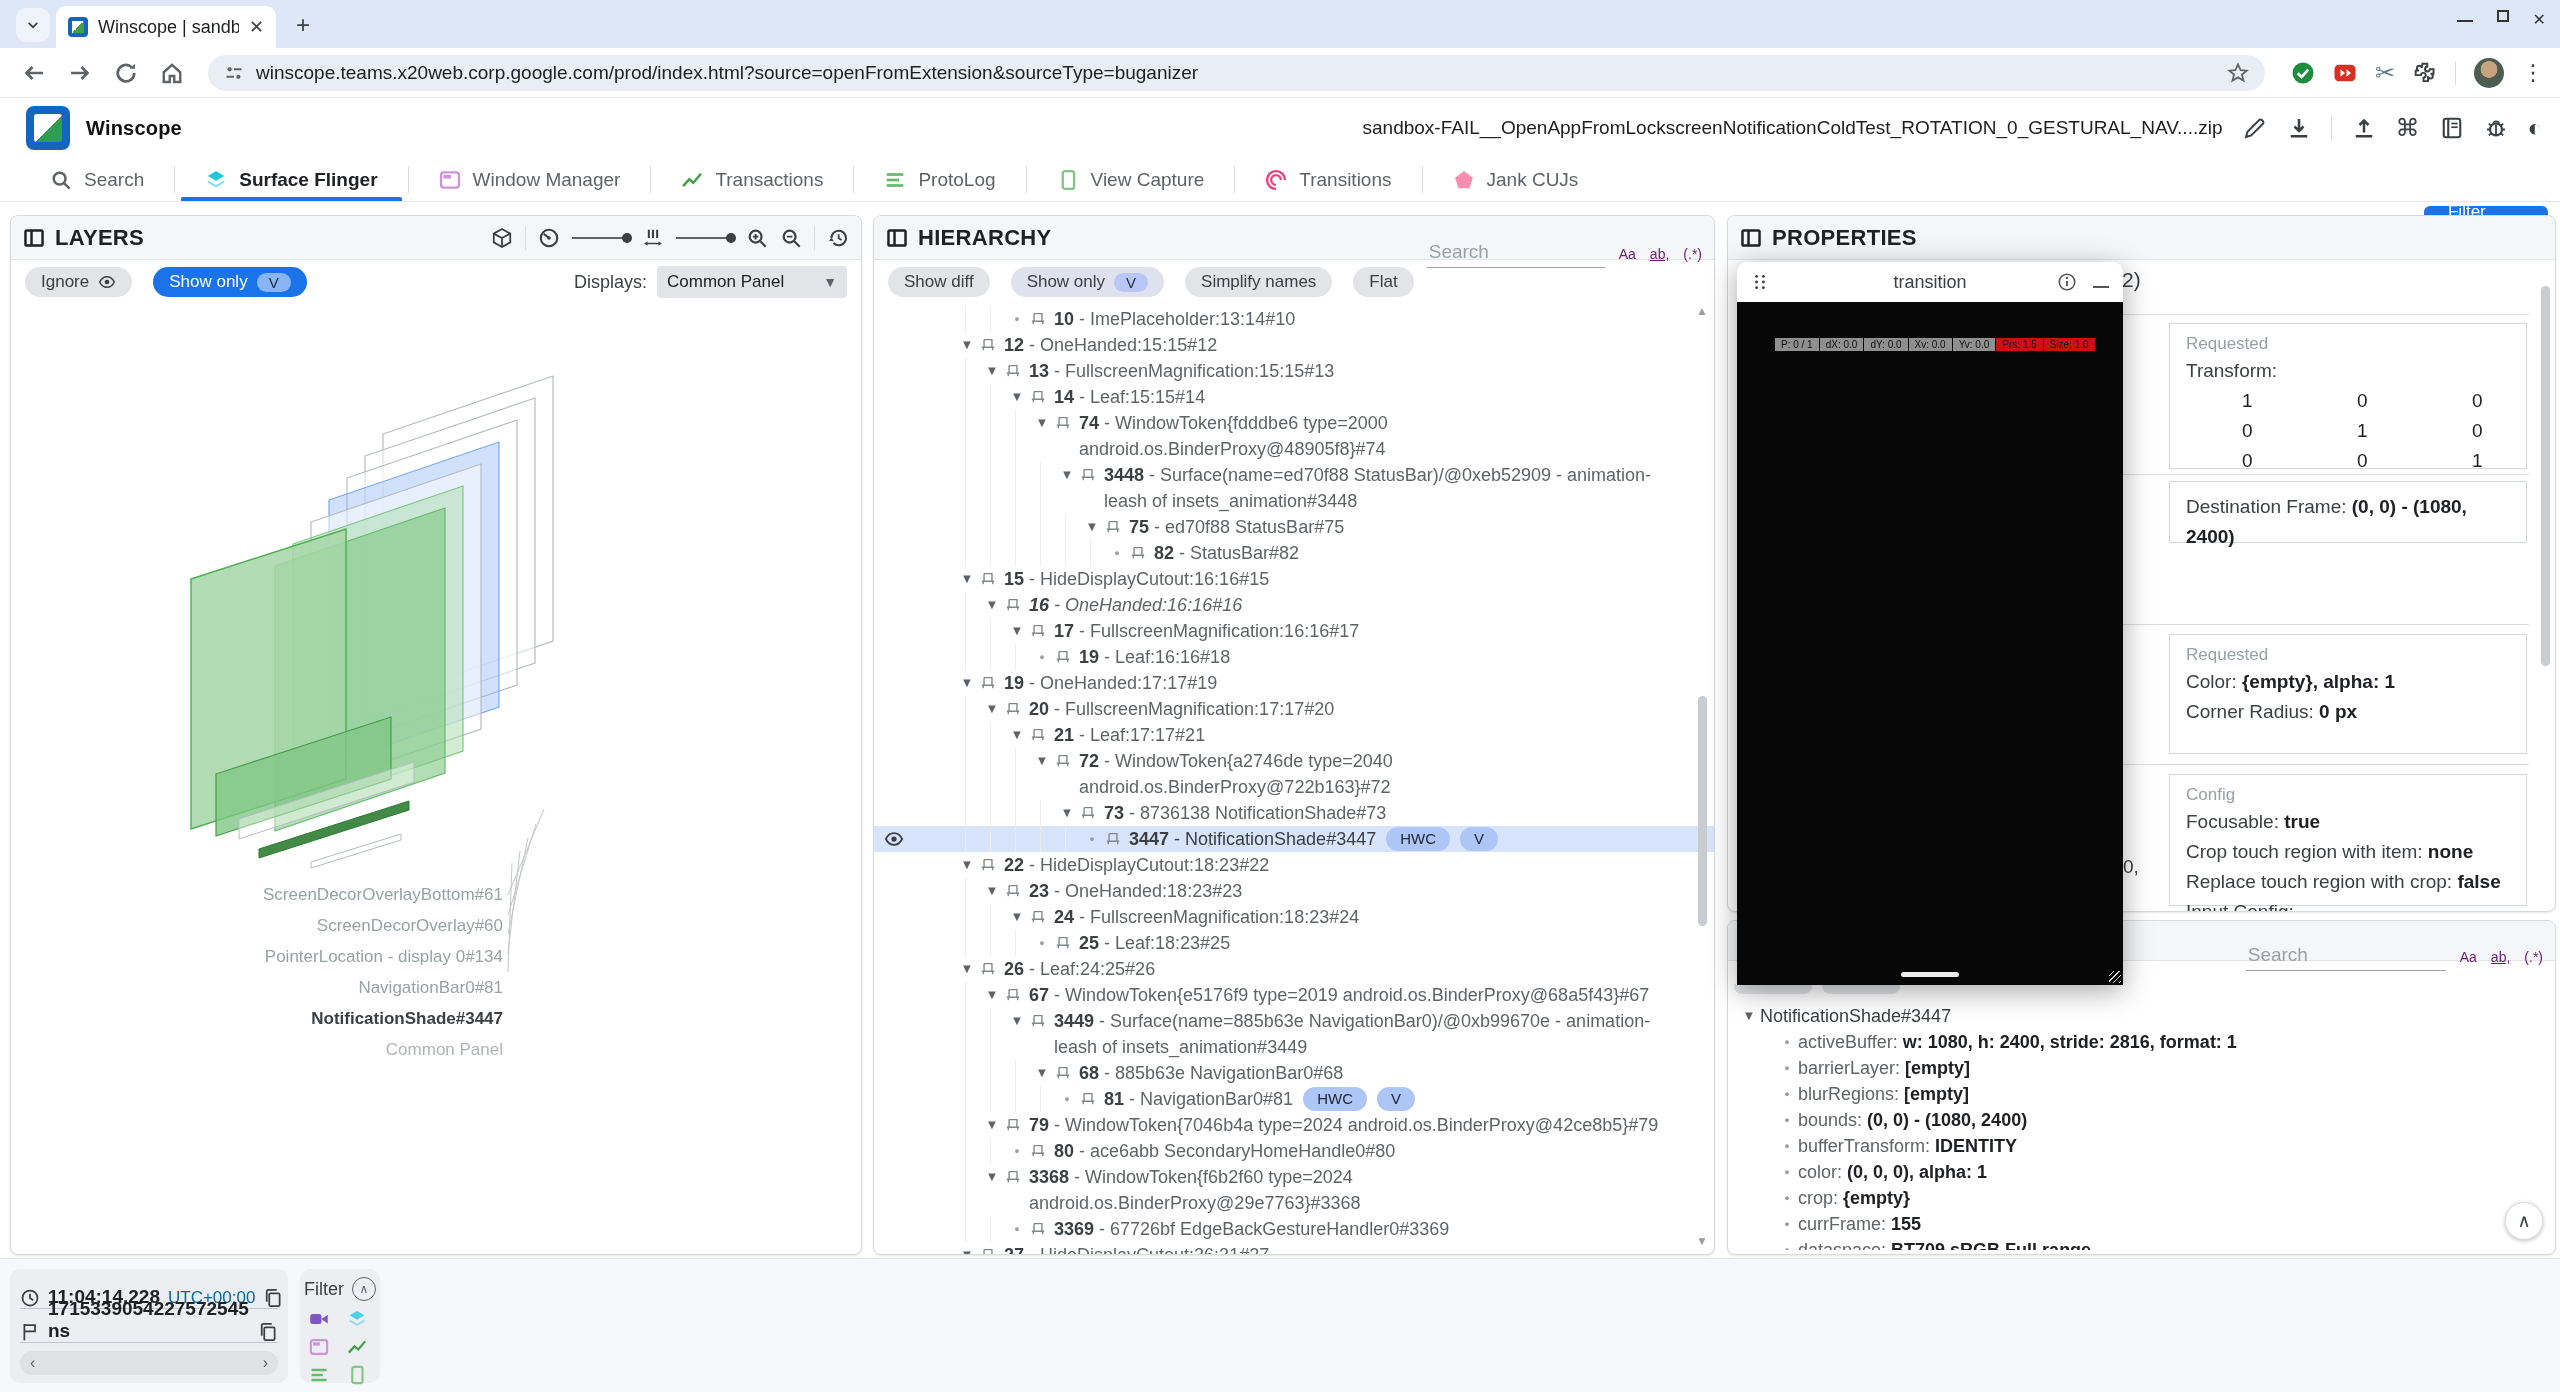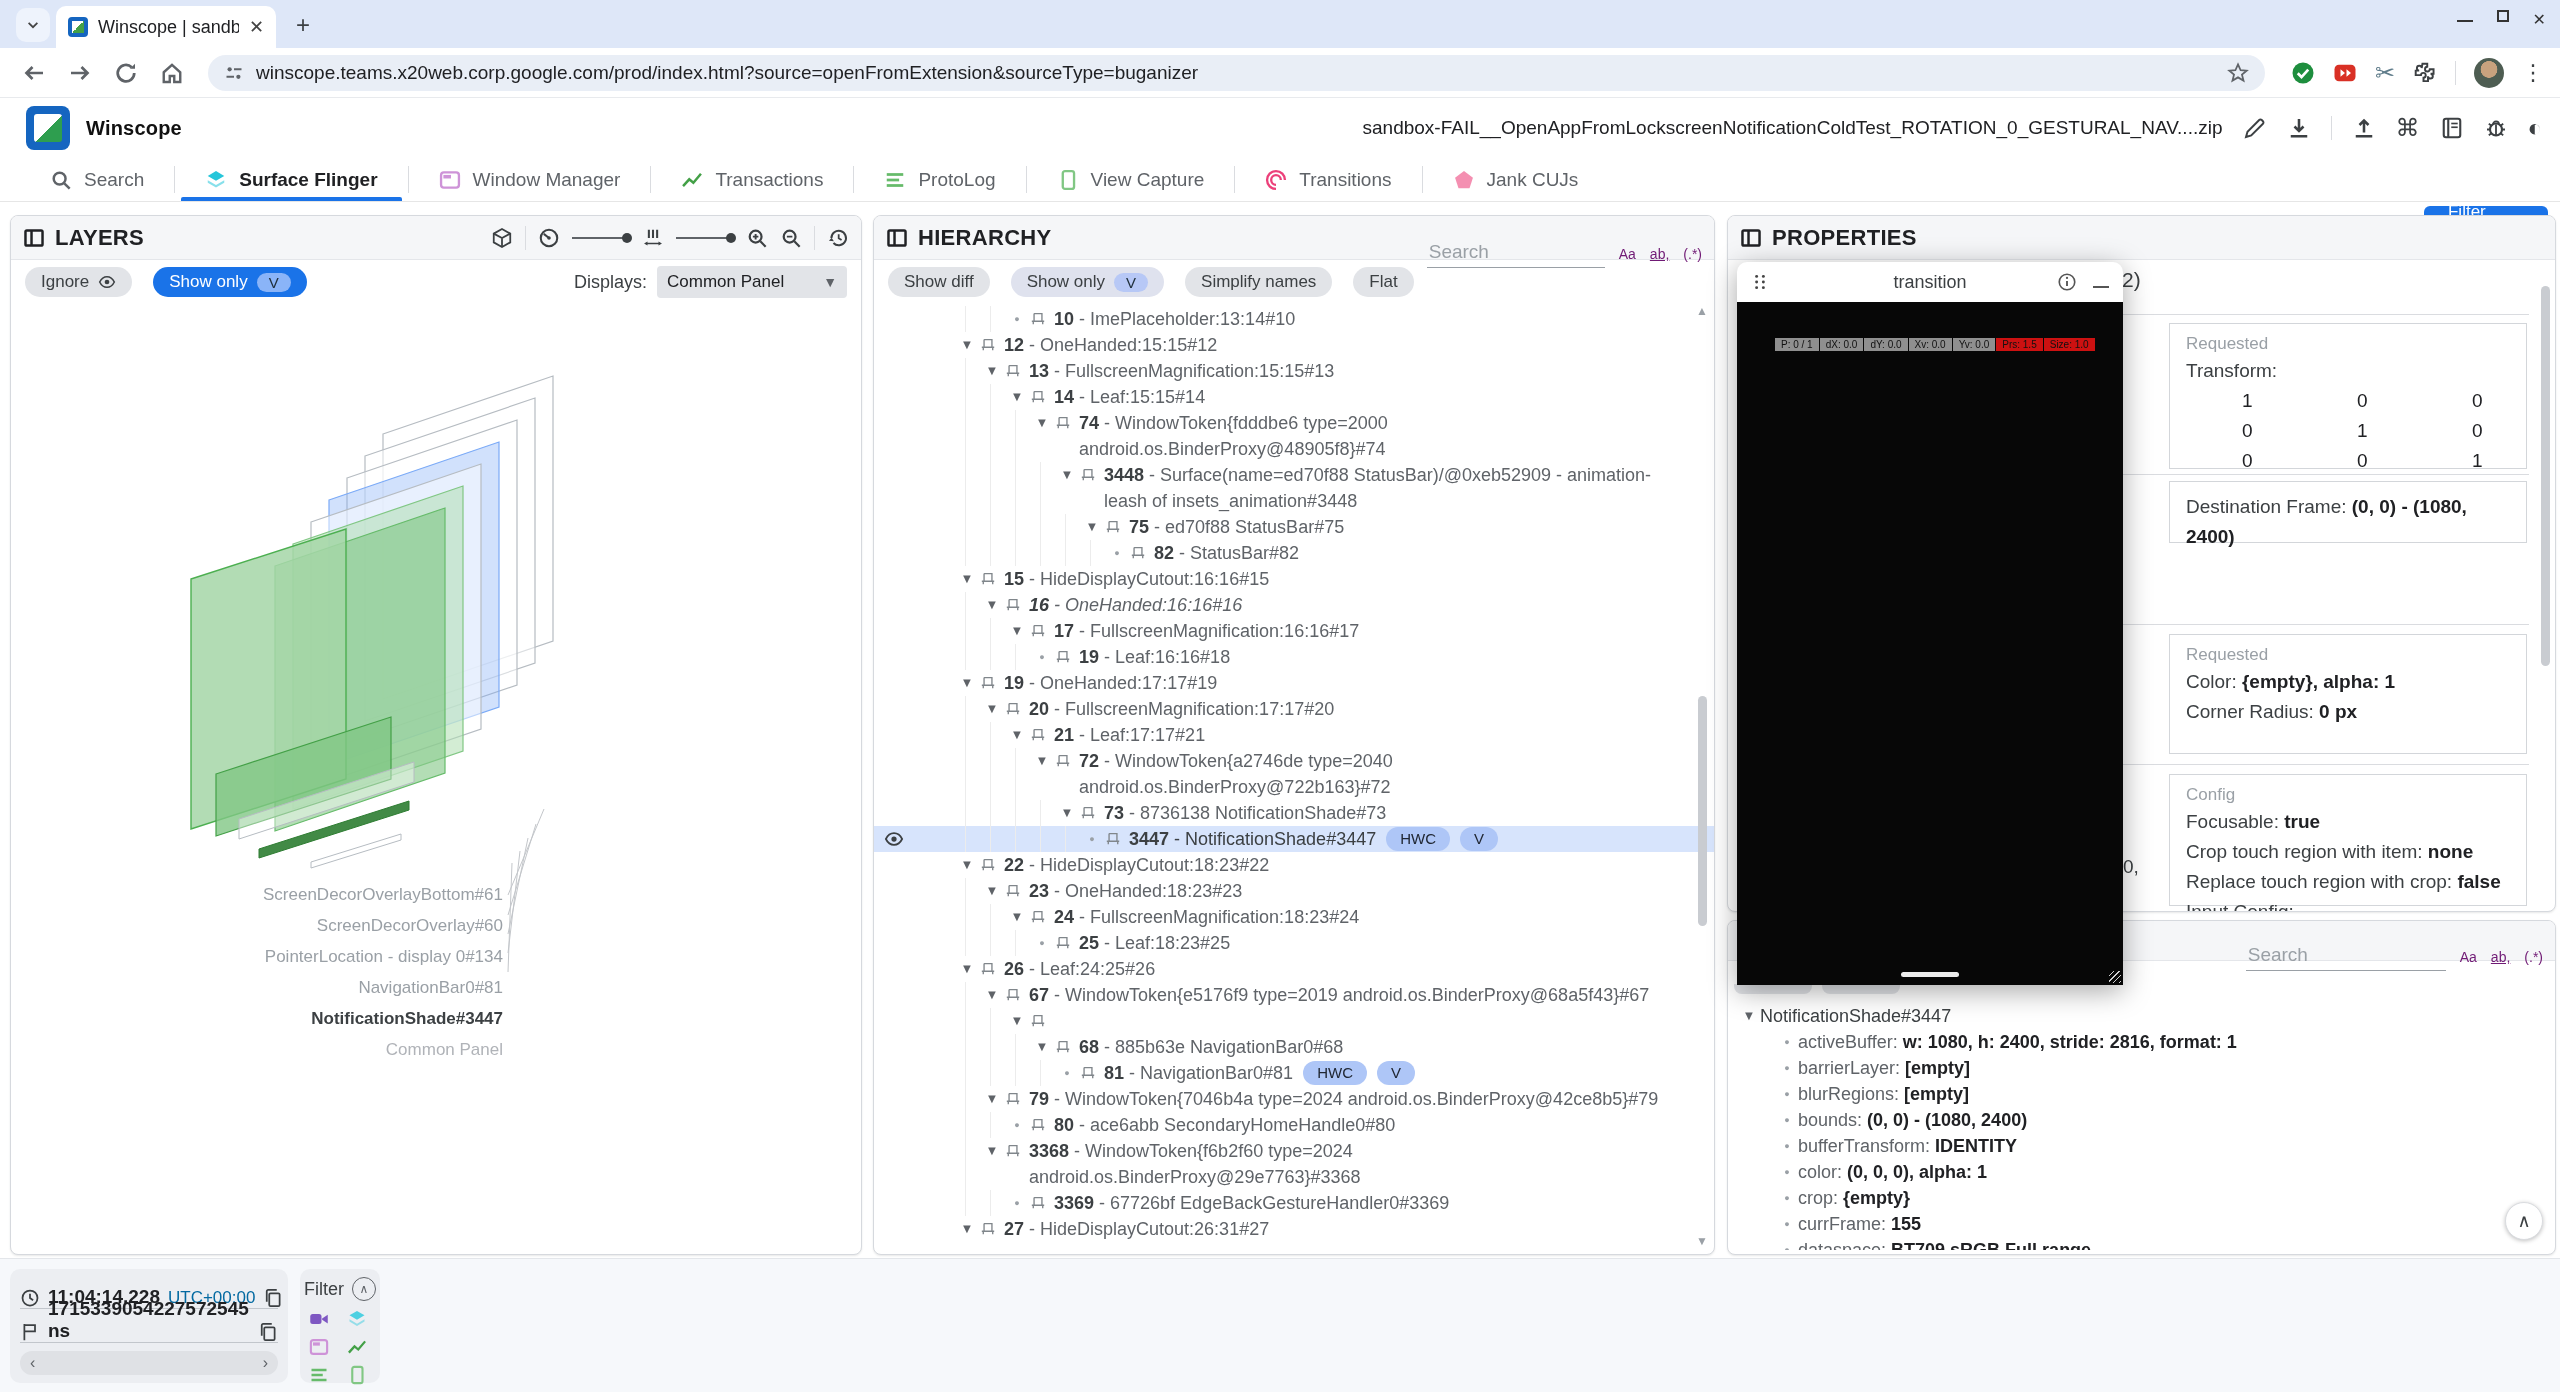--- a/index.html
+++ b/index.html
@@ -779,20 +779,21 @@
         </div>
         <div class="trow" style="padding-left: 132px;">
           <span class="guide" style="left:91px"></span>
           <span class="guide" style="left:116px"></span>
           <span class="texp">▼</span>
           <span class="ic tico">
             <svg viewBox="0 0 16 16" xmlns="http://www.w3.org/2000/svg">
               <path d="M4.5 3.2h7v6.8M4.5 3.2v6.8M2.5 10h11M3.8 10v2.6M12.2 10v2.6" fill="none" stroke="currentColor" stroke-width="1.2"></path>
             </svg>
           </span>
+          <span style="flex:1;min-width:0;"><span class="num">3449</span> - Surface(name=885b63e NavigationBar0)/@0xb99670e - animation-leash of insets_animation#3449</span>
         </div>
         <div class="trow" style="padding-left: 157px;">
           <span class="guide" style="left:91px"></span>
           <span class="guide" style="left:116px"></span>
           <span class="guide" style="left:141px"></span>
           <span class="texp">▼</span>
           <span class="ic tico">
             <svg viewBox="0 0 16 16" xmlns="http://www.w3.org/2000/svg">
               <path d="M4.5 3.2h7v6.8M4.5 3.2v6.8M2.5 10h11M3.8 10v2.6M12.2 10v2.6" fill="none" stroke="currentColor" stroke-width="1.2"></path>
             </svg>

